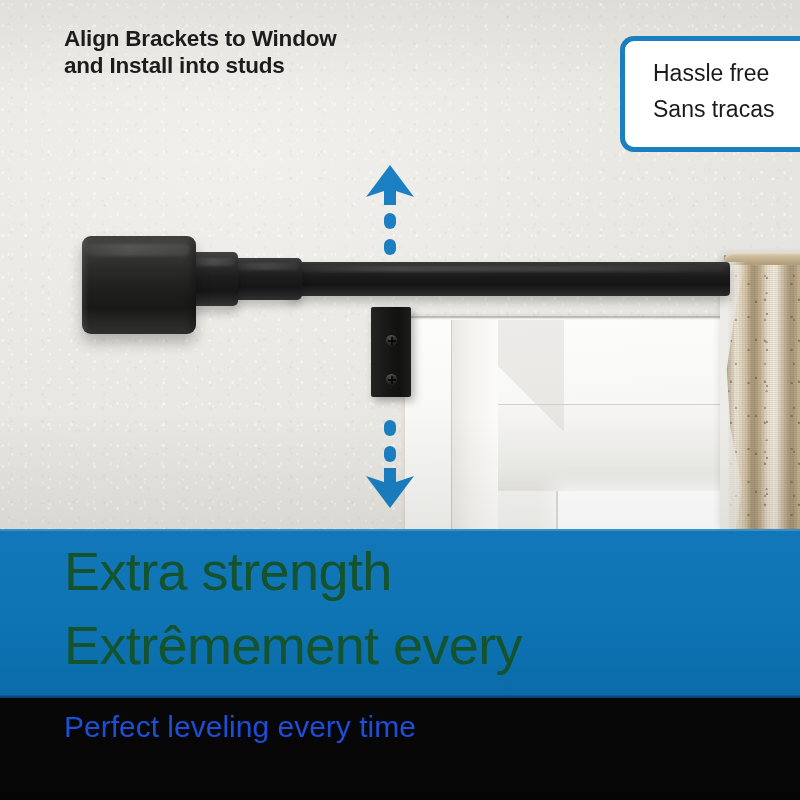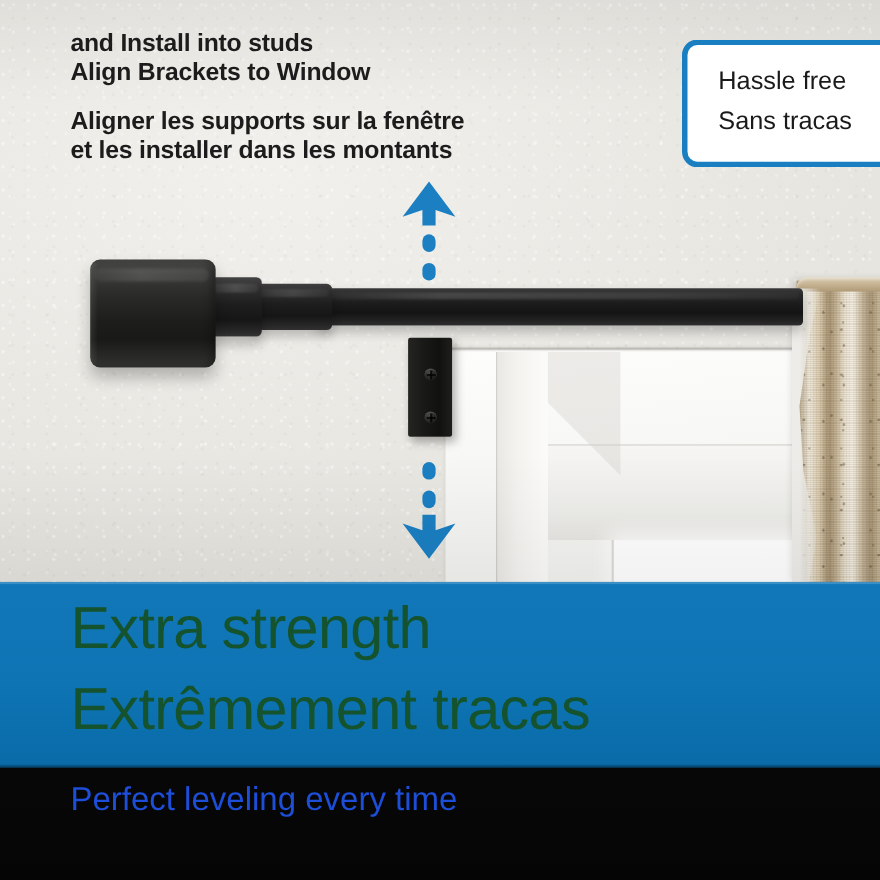--- a/index.html
+++ b/index.html
@@ -412,36 +412,32 @@
         <rect x="22" y="28" width="12" height="16" rx="6" fill="#1b7fc2"></rect>
         <path d="M28 90 L4 58 L22 64 L22 50 L34 50 L34 64 L52 58 Z" fill="#1b7fc2"></path>
       </svg>
     </div>
 
     <div class="wall-vignette"></div>
   </div>
 
   <div class="heading-block">
     <div class="heading-en">
+      <div>Align Brackets to Window</div>
       <div>and Install into studs</div>
-      <div>Align Brackets to Window</div>
-    </div>
-    <div class="heading-fr">
-      <div>Aligner les supports sur la fenêtre</div>
-      <div>et les installer dans les montants</div>
     </div>
   </div>
 
   <div class="badge">
     <div class="badge-line">Hassle free</div>
     <div class="badge-line">Sans tracas</div>
   </div>
 
   <div class="blue-band"></div>
   <div class="blue-band-topline"></div>
   <div class="band-en">Extra strength</div>
-  <div class="band-fr">Extrêmement tracas</div>
+  <div class="band-fr">Extrêmement every</div>
 
   <div class="black-band"></div>
   <div class="black-band-topline"></div>
   <div class="sub-en">Perfect leveling every time</div>
 
 </div>
 
 </body></html>

